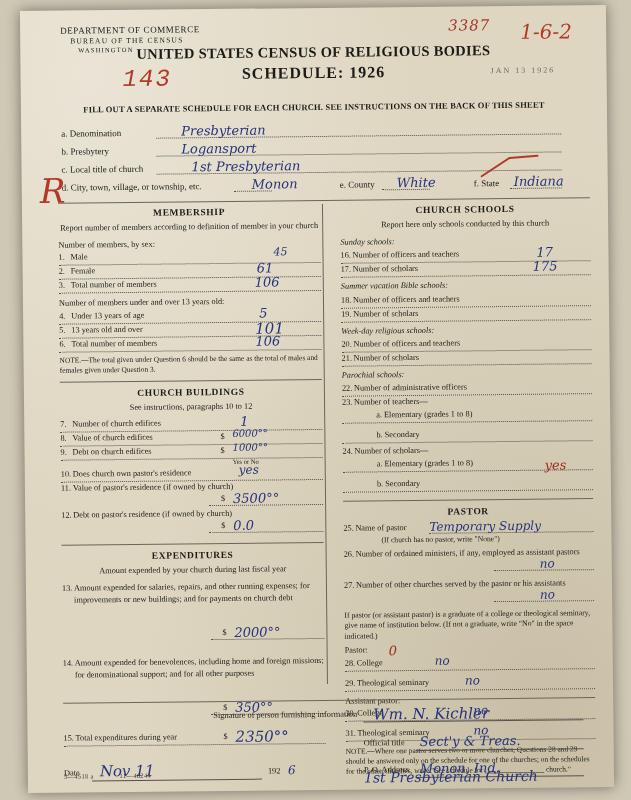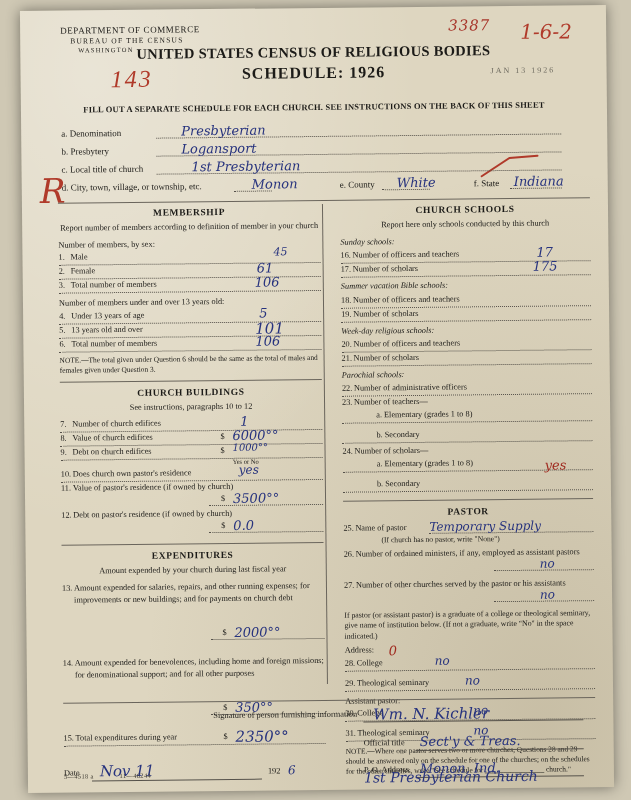--- a/index.html
+++ b/index.html
@@ -31,21 +31,21 @@
   .title{position:absolute;left:0;right:0;top:36px;text-align:center;}
   .title .t1{font-size:14.5px;font-weight:bold;letter-spacing:.3px;}
   .title .t2{font-size:16px;font-weight:bold;letter-spacing:1px;margin-top:3px;}
   .subtitle{position:absolute;left:0;right:0;top:94px;text-align:center;font-size:8.5px;letter-spacing:.2px;font-variant:small-caps;font-weight:bold;}
   
   .hw{font-family:"DejaVu Serif", serif;color:#2a3a8a;font-style:italic;}
   .hw-blue{color:#27337e;}
   .hw-red{color:#a02b20;}
   .stamp-num{position:absolute;left:428px;top:10px;font-size:15px;color:#a8362b;font-family:"DejaVu Serif",serif;letter-spacing:1px;}
   .stamp-code{position:absolute;left:500px;top:14px;font-size:20px;color:#b03a2a;font-family:"DejaVu Serif",serif;font-style:italic;}
-  .stamp-143{position:absolute;left:90px;top:56px;font-size:24px;color:#b03a2a;font-family:Liberation Serif, serif;font-style:italic;letter-spacing:2px;}
+  .stamp-143{position:absolute;left:102px;top:56px;font-size:24px;color:#b03a2a;font-family:Liberation Mono, monospace;font-style:italic;letter-spacing:2px;}
   .stamp-date{position:absolute;left:470px;top:60px;font-size:8px;color:#6d6a5f;letter-spacing:2px;}
   .stamp-r{position:absolute;left:18px;top:160px;font-size:34px;color:#b03a2a;font-family:"DejaVu Serif",serif;font-style:italic;}
   .stamp-check{position:absolute;left:458px;top:148px;width:60px;height:26px;}
   
   .idblock{position:absolute;left:40px;top:116px;width:500px;font-size:9px;}
   .idrow{position:relative;height:18px;}
   .idlabel{position:absolute;left:0;top:2px;white-space:nowrap;font-size:9px;}
   .dots{position:absolute;left:95px;right:0;top:12px;border-bottom:1px dotted #55514a;}
   .dots.short{right:260px;}
   .val{position:absolute;top:-2px;font-size:13px;}
@@ -174,21 +174,21 @@
 
       <div class="item ruled" style="margin-top:2px">
         <span class="n">7.</span>
         <span>Number of church edifices</span>
         <span class="hw hw-blue" style="position:absolute;left:180px;top:-5px;font-size:13px">1</span>
       </div>
       <div class="item ruled">
         <span class="n">8.</span>
         <span>Value of church edifices</span>
         <span style="position:absolute;left:160px;top:0">$</span>
-        <span class="hw hw-blue" style="position:absolute;left:172px;top:-5px;font-size:13px">6000°°</span>
+        <span class="hw hw-blue" style="position:absolute;left:172px;top:-5px;font-size:10px">6000°°</span>
       </div>
       <div class="item ruled">
         <span class="n">9.</span>
         <span>Debt on church edifices</span>
         <span style="position:absolute;left:160px;top:0">$</span>
         <span class="hw hw-blue" style="position:absolute;left:172px;top:-5px;font-size:10px">1000°°</span>
       </div>
 
       <div class="item ruled" style="margin-top:8px">
         <span class="n">10.</span>
@@ -318,21 +318,21 @@
       <div class="item" style="margin-top:18px">
         <span class="n">27.</span>
         <span>Number of other churches served by the pastor or his assistants</span>
         <span style="position:absolute;left:150px;right:0;top:23px;border-bottom:1px dotted #56524b"></span>
         <span class="hw hw-blue" style="position:absolute;left:196px;top:8px;font-size:12px">no</span>
       </div>
 
       <div style="margin-top:18px;font-size:7.8px;line-height:1.35">If pastor (or assistant pastor) is a graduate of a college or theological seminary, give name of institution below.  (If not a graduate, write "No" in the space indicated.)</div>
 
       <div style="margin-top:3px;position:relative">
-        <span>Address:</span>
+        <span>Pastor:</span>
         <span class="hw hw-red" style="position:absolute;left:44px;top:-3px;font-size:13px">0</span>
       </div>
       <div class="item ruled">
         <span class="n">28.</span>
         <span>College</span>
         <span class="hw hw-blue" style="position:absolute;left:90px;top:-5px;font-size:12px">no</span>
       </div>
       <div class="item ruled" style="margin-top:6px">
         <span class="n">29.</span>
         <span>Theological seminary</span>

